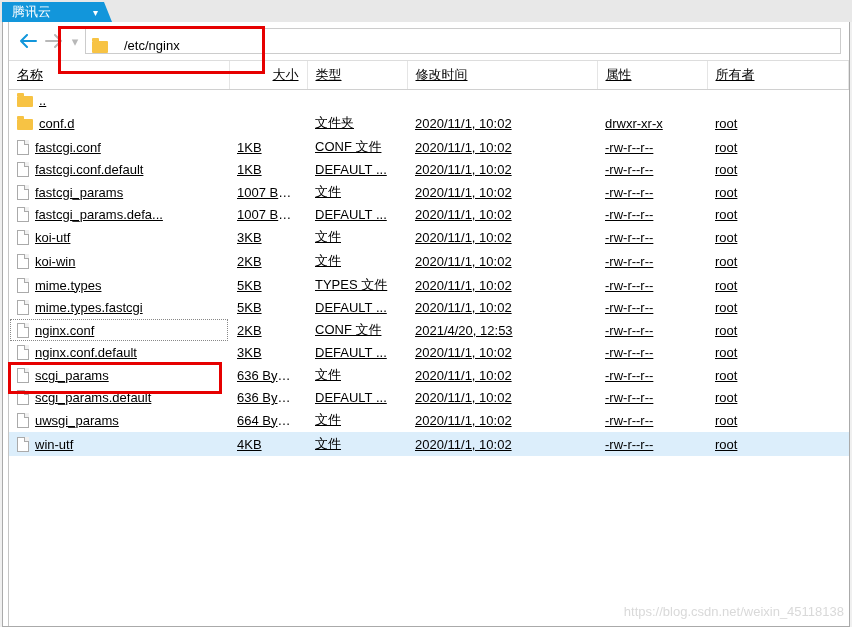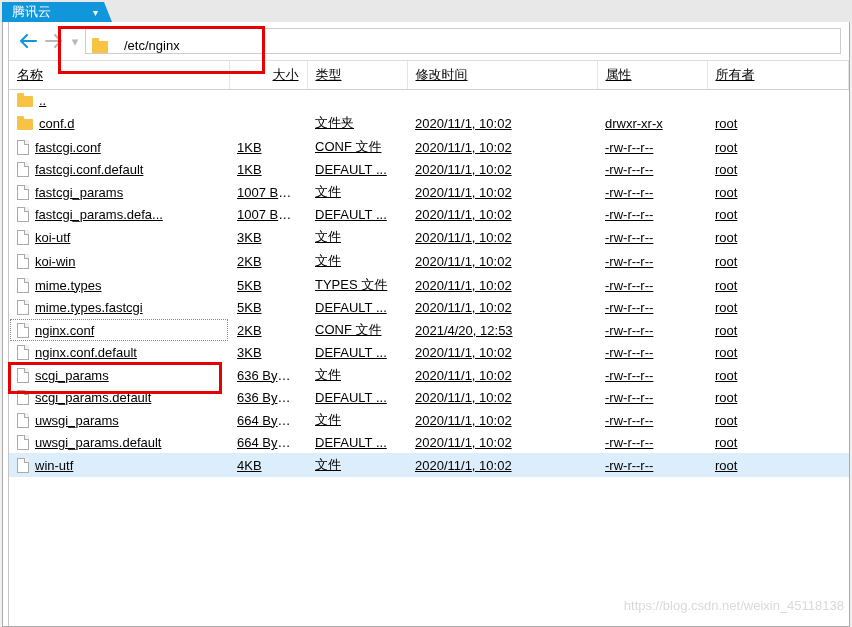--- a/index.html
+++ b/index.html
@@ -35,21 +35,21 @@
 .ico { width: 16px; height: 14px; flex-shrink: 0; display: inline-block; position: relative; }
 .ico.folder { background: #f7c344; border-radius: 1px; height: 11px; margin-top: 2px; }
 .ico.folder::before { content: ""; position: absolute; top: -3px; left: 0; width: 7px; height: 3px; background: #f7c344; border-radius: 1px 1px 0 0; }
 .ico.file { background: #fff; border: 1px solid #aaa; width: 12px; height: 15px; }
 .ico.file::before { content: ""; position: absolute; top: -1px; right: -1px; width: 4px; height: 4px; background: #f0f0f0; border-left: 1px solid #aaa; border-bottom: 1px solid #aaa; }
 
 .hl { position: absolute; border: 3px solid #e60000; pointer-events: none; z-index: 10; }
 .hl1 { left: 58px; top: 26px; width: 207px; height: 48px; }
 .hl2 { left: 8px; top: 362px; width: 214px; height: 32px; }
 
-.watermark { position: absolute; right: 8px; bottom: 14px; color: #c0c0c0; font-size: 13px; opacity: 0.6; }
+.watermark { position: absolute; right: 8px; bottom: 8px; color: #c0c0c0; font-size: 13px; opacity: 0.6; }
 </style>
 </head>
 <body>
 
 <div class="tab-bar">
   <div class="tab">
     <span>腾讯云</span>
     <span class="chevron">▾</span>
   </div>
 </div>
@@ -284,33 +284,20 @@
                   <span class="ico file"></span>
                   <span>uwsgi_params</span>
                 </span>
               </td>
               <td class="size">664 Bytes</td>
               <td>文件</td>
               <td>2020/11/1, 10:02</td>
               <td>-rw-r--r--</td>
               <td>root</td>
             </tr>
-            <tr class="row">
-              <td>
-                <span class="cell-name">
-                  <span class="ico file"></span>
-                  <span>uwsgi_params.default</span>
-                </span>
-              </td>
-              <td class="size">664 Bytes</td>
-              <td>DEFAULT ...</td>
-              <td>2020/11/1, 10:02</td>
-              <td>-rw-r--r--</td>
-              <td>root</td>
-            </tr>
             <tr class="row sel">
               <td>
                 <span class="cell-name">
                   <span class="ico file"></span>
                   <span>win-utf</span>
                 </span>
               </td>
               <td class="size">4KB</td>
               <td>文件</td>
               <td>2020/11/1, 10:02</td>

